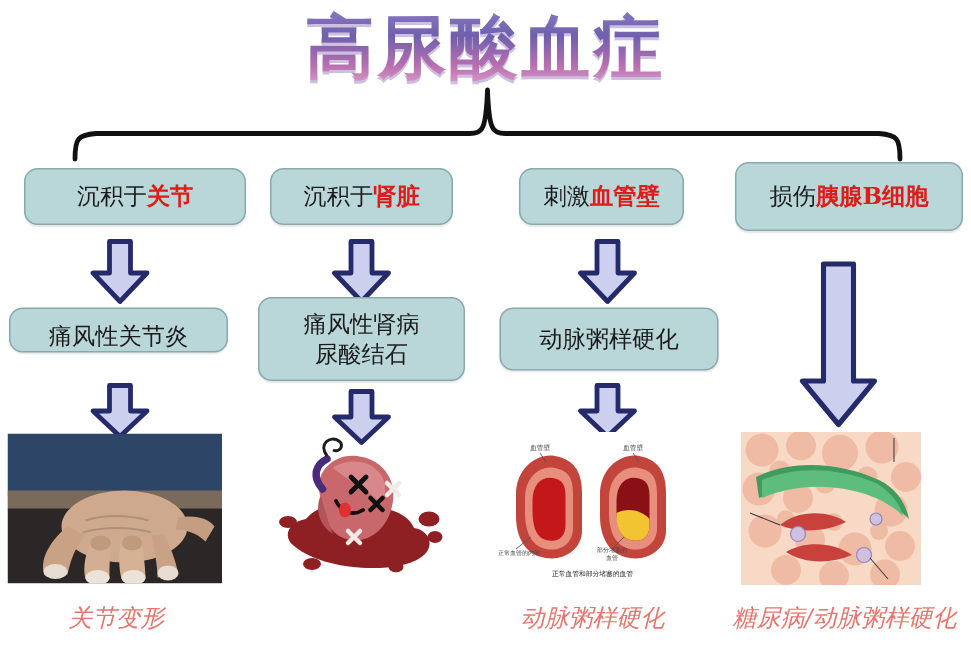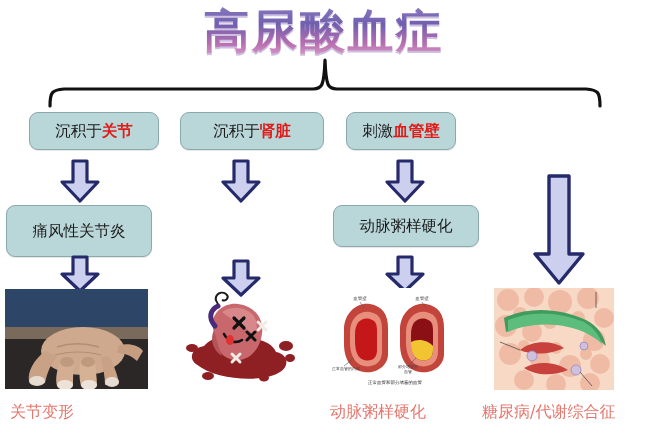--- a/index.html
+++ b/index.html
@@ -87,48 +87,49 @@
 
   
   .pic {
     position: absolute;
     overflow: hidden;
   }
 
   
   .caption {
     position: absolute;
-    text-align: left;
+    text-align: center;
     color: #e4766d;
     font-size: 16px;
     font-family: "DejaVu Serif", "Liberation Serif", serif;
     white-space: nowrap;
+    font-style: italic;
   }
 </style>
 </head>
 <body>
 
 <div id="canvas">
 
   <div class="title-shadow">高尿酸血症</div>
   <div class="title">高尿酸血症</div>
 
   <svg class="bracket" viewBox="0 0 570 50">
     <path d="M10,48 C10,34 12,32 24,31 L273,31 C282,31 284,28 285,2 C286,28 288,31 297,31 L546,31 C558,32 560,34 560,48" fill="none" stroke="#111111" stroke-width="3.2" stroke-linecap="round" stroke-linejoin="round"></path>
   </svg>
 
-  <div class="box" style="left:29px; top:112px; width:130px; height:38px;">
+  <div class="box" style="left:16px; top:112px; width:148px; height:38px;">
     <span><span class="plain">沉积于</span><span class="hl">关节</span></span>
   </div>
 
   <svg class="arrow" style="left:58px; top:158px;" width="44" height="46" viewBox="0 0 44 46">
     <path d="M15,3 L29,3 L29,24 L40,24 L22,43 L4,24 L15,24 Z" fill="#ccd0ee" stroke="#252a6b" stroke-width="3.2" stroke-linejoin="round"></path>
   </svg>
 
-  <div class="box" style="left:6px; top:205px; width:146px; height:52px;">
+  <div class="box" style="left:6px; top:205px; width:146px; height:30px;align-items:flex-end;">
     <span>痛风性关节炎</span>
   </div>
 
   <svg class="arrow" style="left:58px; top:254px;" width="44" height="40" viewBox="0 0 44 40">
     <path d="M15,3 L29,3 L29,20 L40,20 L22,37 L4,20 L15,20 Z" fill="#ccd0ee" stroke="#252a6b" stroke-width="3.2" stroke-linejoin="round"></path>
   </svg>
 
   <div class="pic" style="left:5px; top:289px; width:143px; height:100px;">
     <svg width="143" height="100" viewBox="0 0 143 100">
       <rect x="0" y="0" width="143" height="100" fill="#2b2b2b"></rect>
@@ -149,28 +150,32 @@
         <path d="M52,58 C64,54 80,54 94,58" stroke="#b08f74" stroke-width="1.4" fill="none"></path>
         <path d="M50,66 C64,62 82,62 96,66" stroke="#b08f74" stroke-width="1.2" fill="none"></path>
         <ellipse cx="62" cy="73" rx="7" ry="5" fill="#c09a7d"></ellipse>
         <ellipse cx="83" cy="73" rx="7" ry="5" fill="#c09a7d"></ellipse>
       </g>
     </svg>
   </div>
 
   <div class="caption" style="left:10px; top:402px; width:135px;">关节变形</div>
 
-  <div class="box" style="left:180px; top:112px; width:144px; height:38px;">
+  <div class="box" style="left:180px; top:112px; width:122px; height:38px;">
     <span><span class="plain">沉积于</span><span class="hl">肾脏</span></span>
   </div>
 
   <svg class="arrow" style="left:219px; top:158px;" width="44" height="46" viewBox="0 0 44 46">
     <path d="M15,3 L29,3 L29,24 L40,24 L22,43 L4,24 L15,24 Z" fill="#ccd0ee" stroke="#252a6b" stroke-width="3.2" stroke-linejoin="round"></path>
   </svg>
 
+  <div class="box box-multi" style="left:172px; top:198px; width:138px; height:56px;">
+    <span>痛风性肾病</span>
+    <span>尿酸结石</span>
+  </div>
 
   <svg class="arrow" style="left:219px; top:258px;" width="44" height="40" viewBox="0 0 44 40">
     <path d="M15,3 L29,3 L29,20 L40,20 L22,37 L4,20 L15,20 Z" fill="#ccd0ee" stroke="#252a6b" stroke-width="3.2" stroke-linejoin="round"></path>
   </svg>
 
   <div class="pic" style="left:178px; top:288px; width:125px; height:102px;">
     <svg width="125" height="102" viewBox="0 0 125 102">
       <path d="M18,76 C10,70 14,60 26,58 C34,48 50,46 62,52 C78,48 94,54 98,64 C110,66 112,78 102,84 C88,94 40,94 18,76 Z" fill="#8e1f23"></path>
       <ellipse cx="14" cy="60" rx="6" ry="4" fill="#8e1f23"></ellipse>
       <ellipse cx="108" cy="58" rx="7" ry="5" fill="#8e1f23"></ellipse>
@@ -247,20 +252,23 @@
         <text x="16" y="82" font-size="4" text-anchor="middle">正常血管的内部</text>
         <text x="78" y="80" font-size="4" text-anchor="middle">部分堵塞的</text>
         <text x="78" y="85" font-size="4" text-anchor="middle">血管</text>
         <text x="65" y="96" font-size="4.5" text-anchor="middle" fill="#222222">正常血管和部分堵塞的血管</text>
       </g>
     </svg>
   </div>
 
   <div class="caption" style="left:330px; top:402px; width:130px;">动脉粥样硬化</div>
 
+  <div class="box" style="left:490px; top:108px; width:152px; height:46px;">
+    <span><span class="plain">损伤</span><span class="hl">胰腺B细胞</span></span>
+  </div>
 
   <svg class="arrow" style="left:531px; top:172px;" width="56" height="115" viewBox="0 0 56 115">
     <path d="M18,4 L38,4 L38,82 L52,82 L28,111 L4,82 L18,82 Z" fill="#ccd0ee" stroke="#252a6b" stroke-width="3.4" stroke-linejoin="round"></path>
   </svg>
 
   <div class="pic" style="left:494px; top:288px; width:120px; height:102px;">
     <svg width="120" height="102" viewBox="0 0 120 102">
       <rect x="0" y="0" width="120" height="102" fill="#f7d9c6"></rect>
       <g fill="#f0bba4">
         <circle cx="14" cy="12" r="11"></circle>
@@ -297,15 +305,15 @@
           <circle cx="90" cy="58" r="4"></circle>
       </g>
       <g stroke="#3a3a3a" stroke-width="0.7" fill="none">
         <line x1="102" y1="4" x2="102" y2="20"></line>
         <line x1="6" y1="54" x2="26" y2="62"></line>
         <line x1="98" y1="98" x2="86" y2="84"></line>
       </g>
     </svg>
   </div>
 
-  <div class="caption" style="left:482px; top:402px; width:162px;">糖尿病/代谢综合征</div>
+  <div class="caption" style="left:482px; top:402px; width:162px;">糖尿病/动脉粥样硬化</div>
 
 </div>
 
 </body></html>

